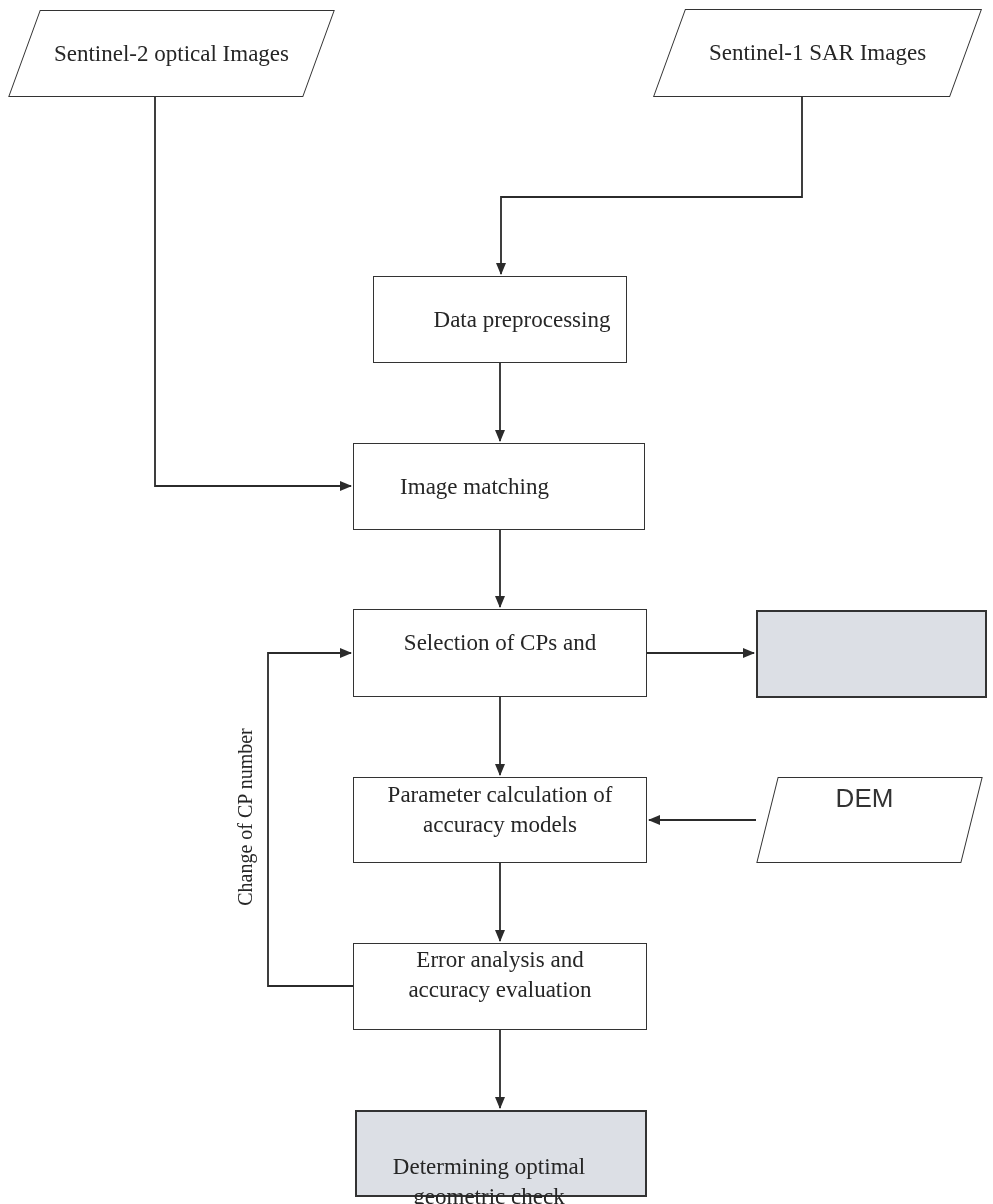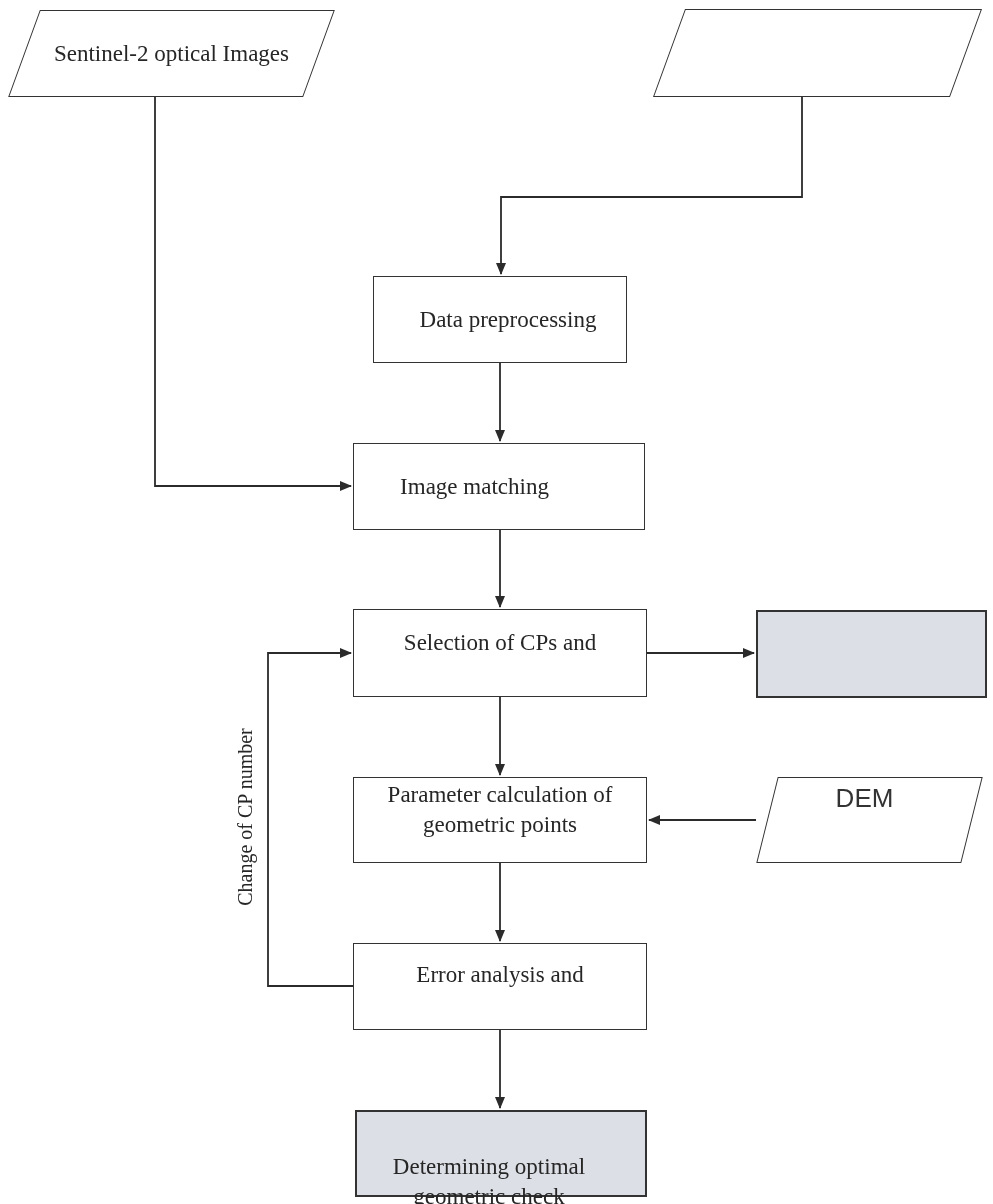--- a/index.html
+++ b/index.html
@@ -86,51 +86,53 @@
       <polyline points="500,863 500,941" marker-end="url(#arr)"></polyline>
       <polyline points="500,1030 500,1108" marker-end="url(#arr)"></polyline>
       <polyline points="353,986 268,986 268,653 351,653" marker-end="url(#arr)"></polyline>
     </g>
   </svg>
 
   <div class="shape skew20" style="left:24px; top:10px; width:295px; height:87px"></div>
   <div class="lbl" style="left:8px; top:10px; width:327px; height:87px">Sentinel-2 optical Images</div>
 
   <div class="shape skew20" style="left:669px; top:9px; width:297px; height:88px"></div>
+  <div class="lbl" style="left:653px; top:9px; width:329px; height:88px">Sentinel-1 SAR Images</div>
 
   <div class="shape" style="left:373px; top:276px; width:254px; height:87px"></div>
-  <div class="lbl" style="left:381px; top:276px; width:254px; height:87px">Data preprocessing</div>
+  <div class="lbl" style="left:395px; top:276px; width:254px; height:87px">Data preprocessing</div>
 
   <div class="shape" style="left:353px; top:443px; width:292px; height:87px"></div>
   <div class="lbl" style="left:353px; top:443px; width:243px; height:87px">Image matching</div>
 
   <div class="shape" style="left:353px; top:609px; width:294px; height:88px"></div>
   <div class="lbl" style="left:353px; top:609px; width:294px; height:68px">
     <div>
       <span class="ln">Selection of CPs and</span>
     </div>
   </div>
 
   <div class="shape shaded" style="left:756px; top:610px; width:231px; height:88px"></div>
 
   <div class="shape" style="left:353px; top:777px; width:294px; height:86px"></div>
   <div class="lbl" style="left:353px; top:777px; width:294px; height:65px">
     <div>
       <span class="ln">Parameter calculation of</span>
-      <span class="ln">geometric points</span>
+      <span class="ln">accuracy models</span>
     </div>
   </div>
 
   <div class="shape skew14" style="left:767px; top:777px; width:205px; height:86px"></div>
   <div class="lbl dem-font" style="left:746px; top:755px; width:237px; height:86px">DEM</div>
 
   <div class="shape" style="left:353px; top:943px; width:294px; height:87px"></div>
   <div class="lbl" style="left:353px; top:943px; width:294px; height:64px">
     <div>
       <span class="ln">Error analysis and</span>
+      <span class="ln">accuracy evaluation</span>
     </div>
   </div>
 
   <div class="shape shaded" style="left:355px; top:1110px; width:292px; height:87px"></div>
   <div class="lbl" style="left:355px; top:1138px; width:268px; height:87px">
     <div>
       <span class="ln">Determining optimal</span>
       <span class="ln">geometric check</span>
     </div>
   </div>

